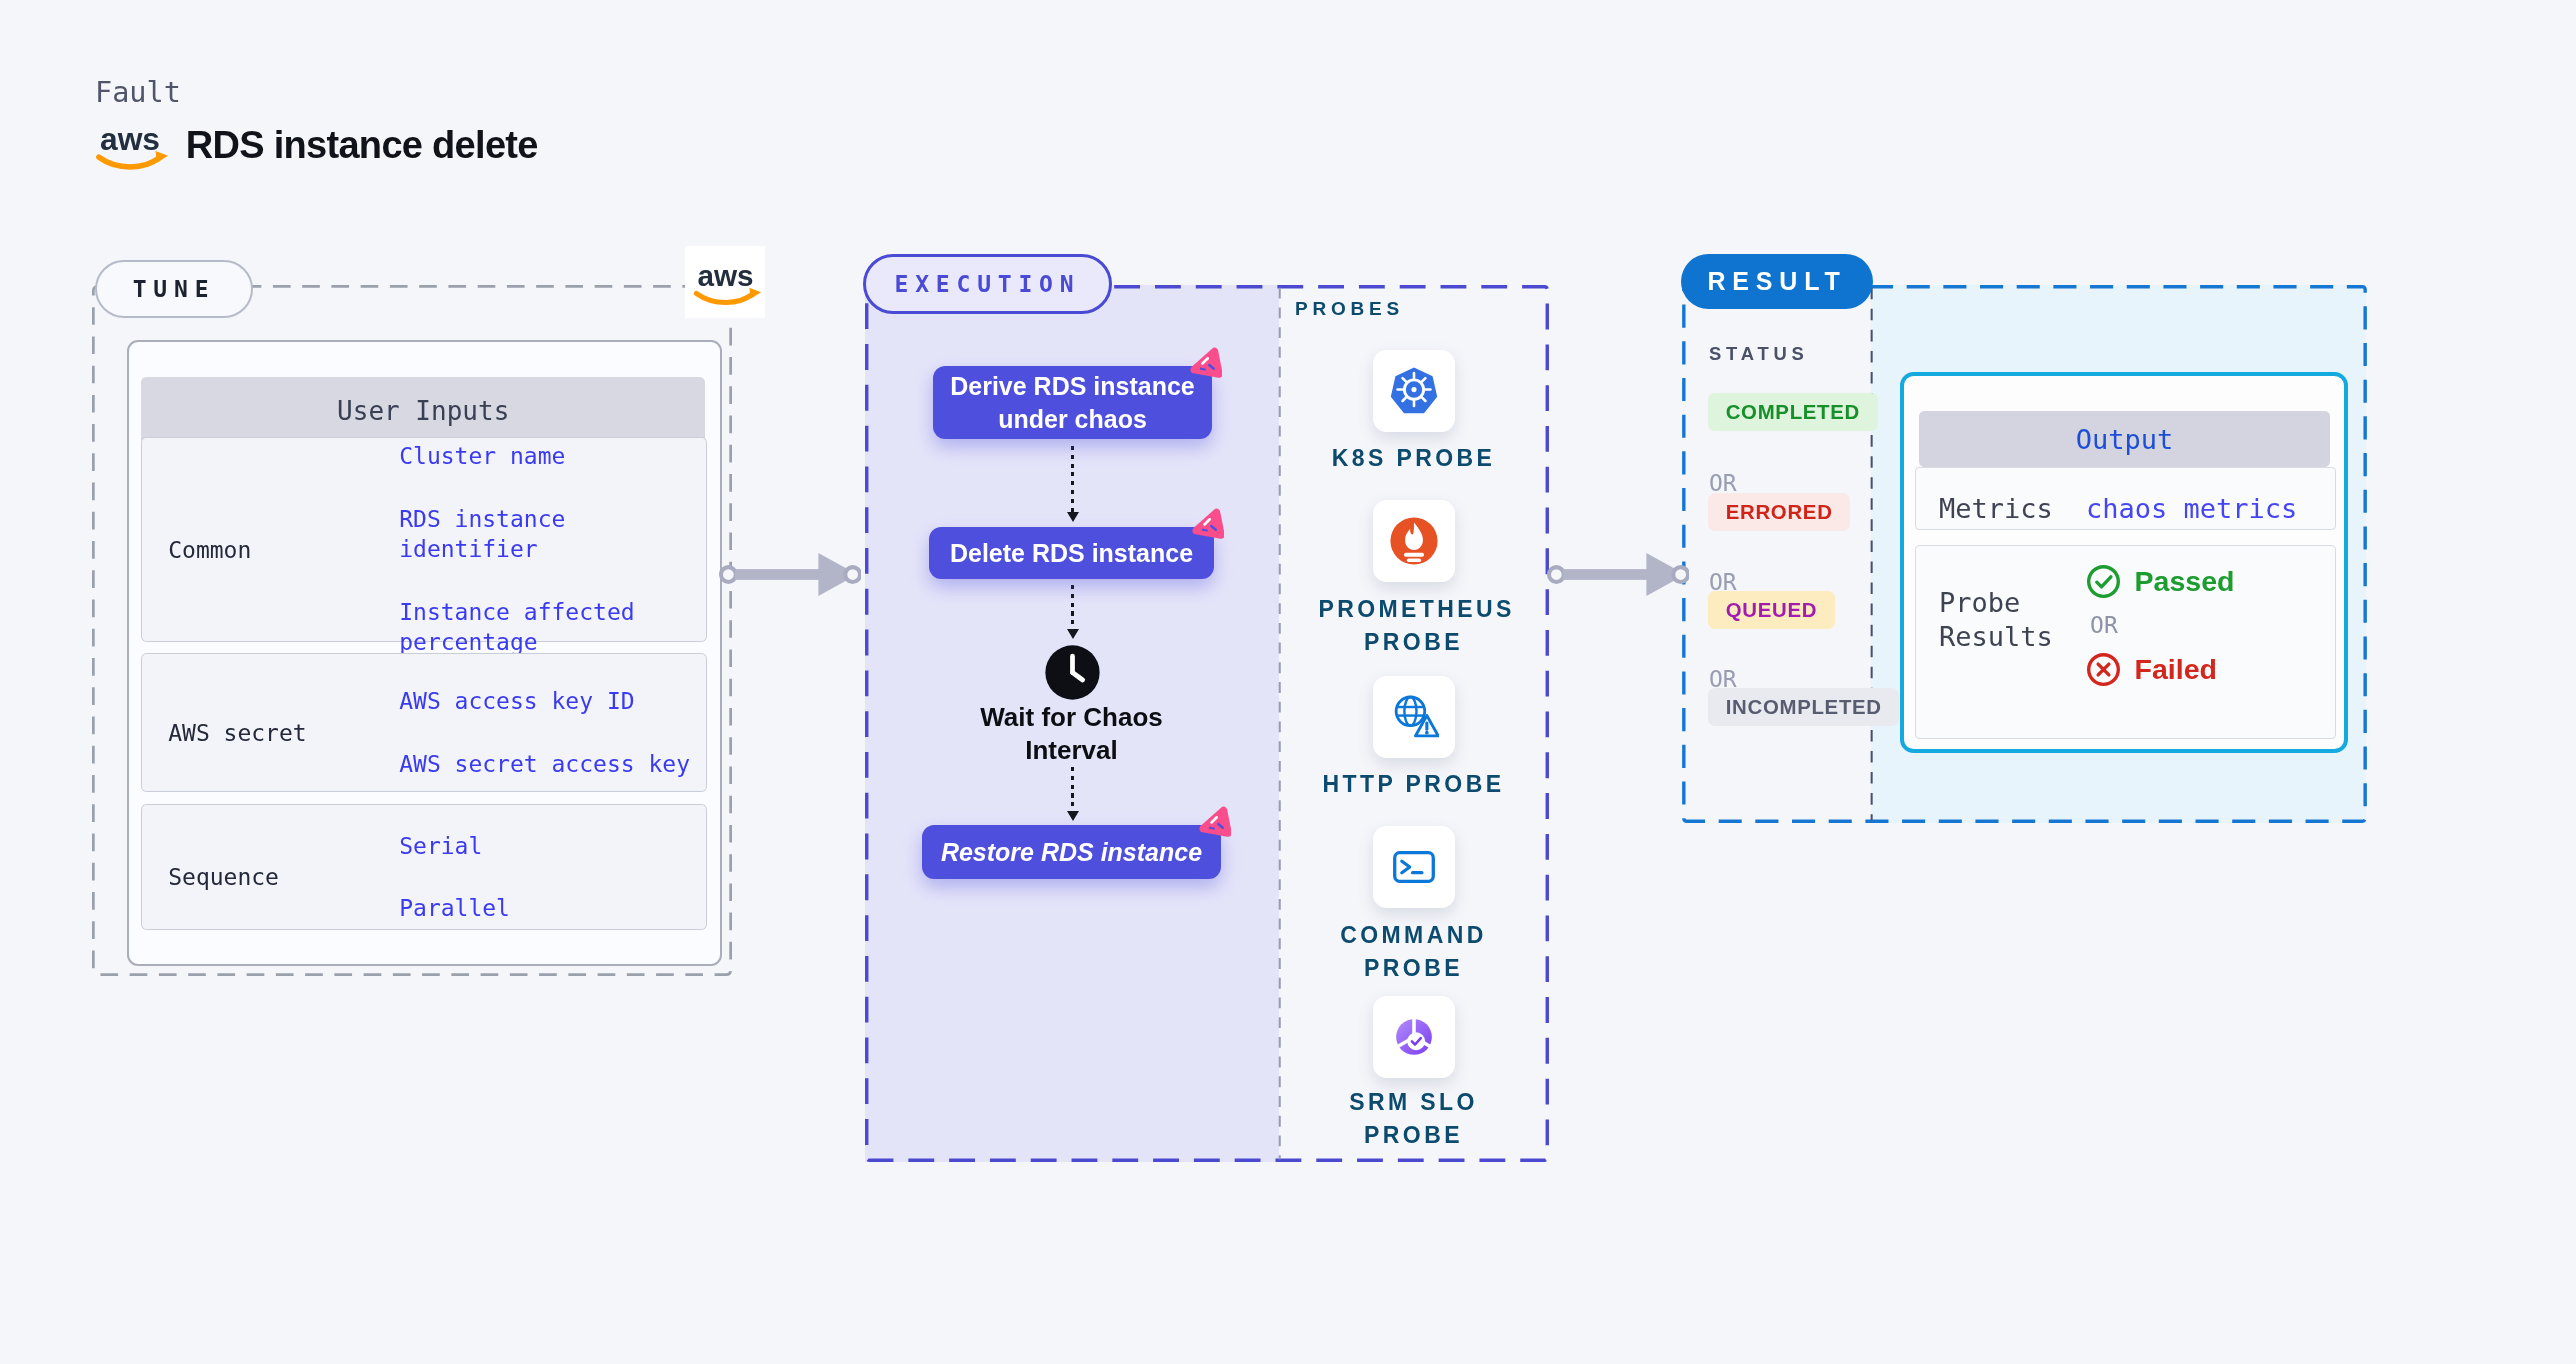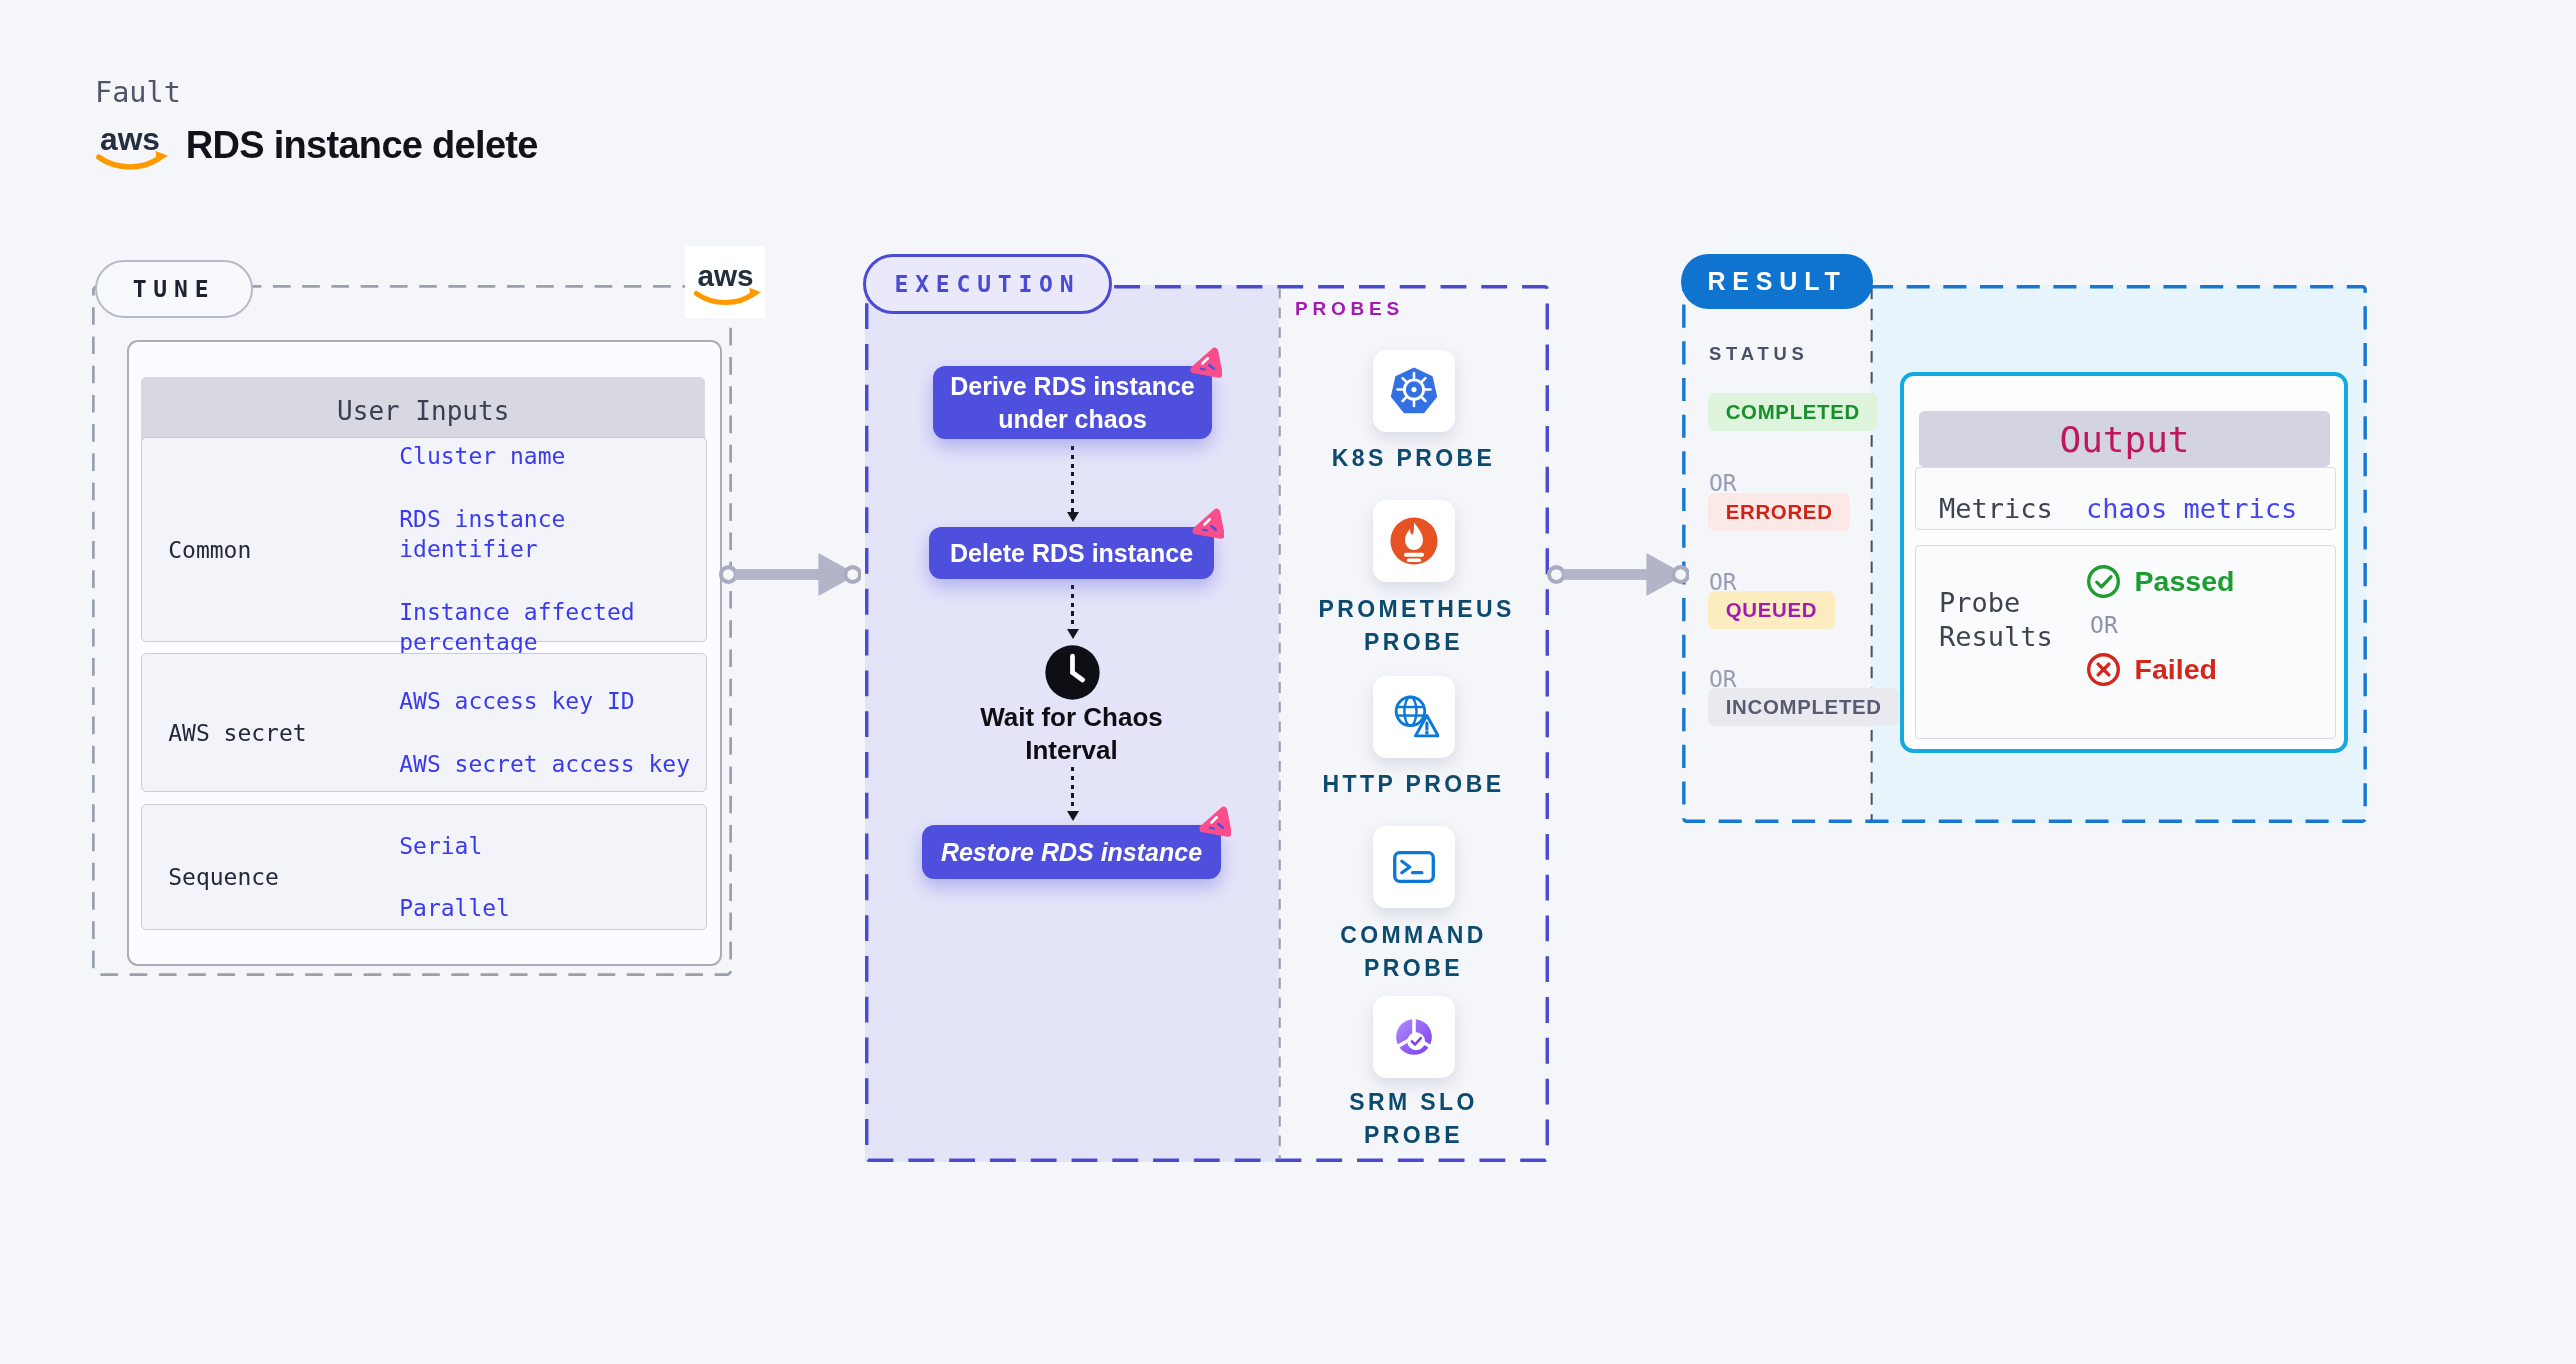--- a/index.html
+++ b/index.html
@@ -41,40 +41,40 @@
   .probes-fill{left:1279px;top:285px;width:269px;height:877px;background:#f5f6fa;}
   .step-btn{background:#4f4fdd;border-radius:12.2px;display:flex;align-items:center;justify-content:center;
             color:#ffffff;font-weight:bold;font-size:25px;text-align:center;line-height:1.3;z-index:5;
             box-shadow:0 8.2px 17.7px rgba(79,79,221,.35);}
   .chaos-badge{position:absolute;right:-9.5px;top:-19px;width:33px;height:33px;}
   .down-arrow{display:flex;flex-direction:column;align-items:center;width:15px;z-index:4;}
   .down-arrow .dots{width:2.7px;flex:1;background:repeating-linear-gradient(to bottom,#15171e 0 4.1px,transparent 4.1px 8.8px);}
   .down-arrow .head{width:0;height:0;border-left:6.8px solid transparent;border-right:6.8px solid transparent;border-top:10.2px solid #15171e;}
   .clock-wrap{left:1044px;top:644px;z-index:5;}
   .wait-label{left:956px;top:701px;width:231px;text-align:center;font-size:26px;font-weight:bold;color:#0c0e13;line-height:1.25;z-index:5;}
-  .probes-title{left:1295px;top:298px;font-size:19px;font-weight:bold;letter-spacing:4.8px;color:#a21caf;z-index:5;text-align:right;}
+  .probes-title{left:1295px;top:298px;font-size:19px;font-weight:bold;letter-spacing:4.8px;color:#0c4a6e;z-index:5;text-align:right;}
   .probe-card{left:1373px;width:82px;height:82px;background:#ffffff;border-radius:13.6px;z-index:5;
               display:flex;align-items:center;justify-content:center;box-shadow:0 6.8px 15px rgba(110,120,150,.20);}
   .probe-label{left:1279px;width:269px;text-align:center;font-size:23px;font-weight:bold;letter-spacing:3.4px;
                color:#0c4a6e;line-height:1.45;z-index:5;}
   .probe-label span{display:inline-block;max-width:190px;}
 
   
   .result-fill{left:1871px;top:285px;width:495px;height:538px;background:#e8f4fb;}
   .status-title{left:1709px;top:343px;font-size:18.4px;font-weight:bold;letter-spacing:4.8px;color:#4b5166;z-index:5;}
   .status-badge{left:1708px;display:inline-flex;align-items:center;padding:7.5px 17.7px;border-radius:6.8px;
                 font-size:20.4px;font-weight:bold;letter-spacing:0.7px;z-index:5;}
   .badge-completed{top:393px;background:#def4dc;color:#17902b;}
   .badge-errored{top:493px;background:#fbe9e8;color:#d02418;}
   .badge-queued{top:591px;background:#fcecc0;color:#a21caf;}
   .badge-incompleted{top:688px;background:#e9eaf0;color:#575c70;}
   .or-label{left:1709px;font-size:23px;color:#989db2;z-index:5;}
   .output-box{left:1900px;top:372px;width:440px;height:373px;background:#fdfdfe;border:4.1px solid #14aadf;border-radius:13.6px;z-index:5;}
   .output-header{left:15px;top:15px;width:411px;height:56px;background:#d3d4df;border-radius:5.4px;
-                 display:flex;align-items:center;justify-content:center;font-size:36px;color:#be185d;}
+                 display:flex;align-items:center;justify-content:center;font-size:27px;color:#1d4ed8;}
   .output-row{left:11px;width:419px;background:#fafbfd;border:1.4px solid #d9dbe4;border-radius:4.1px;}
   .row-metrics{top:91px;height:61px;display:flex;align-items:center;}
   .row-probe{top:169px;height:192px;}
   .output-label{font-size:27px;color:#3e4352;line-height:1.25;}
   .metrics-label{padding-left:23px;width:147px;}
   .metrics-value{font-size:27px;color:#4545f2;margin-left:0;cursor:pointer;}
   .probe-label-cell{position:absolute;left:23px;top:20.4px;width:136px;}
   .probe-values{position:absolute;left:170px;top:17.7px;display:flex;flex-direction:column;gap:13.6px;}
   .pf-item{display:flex;align-items:center;gap:13.6px;font-size:28.5px;font-weight:bold;}
   .pf-passed{color:#1d9c2f;}

